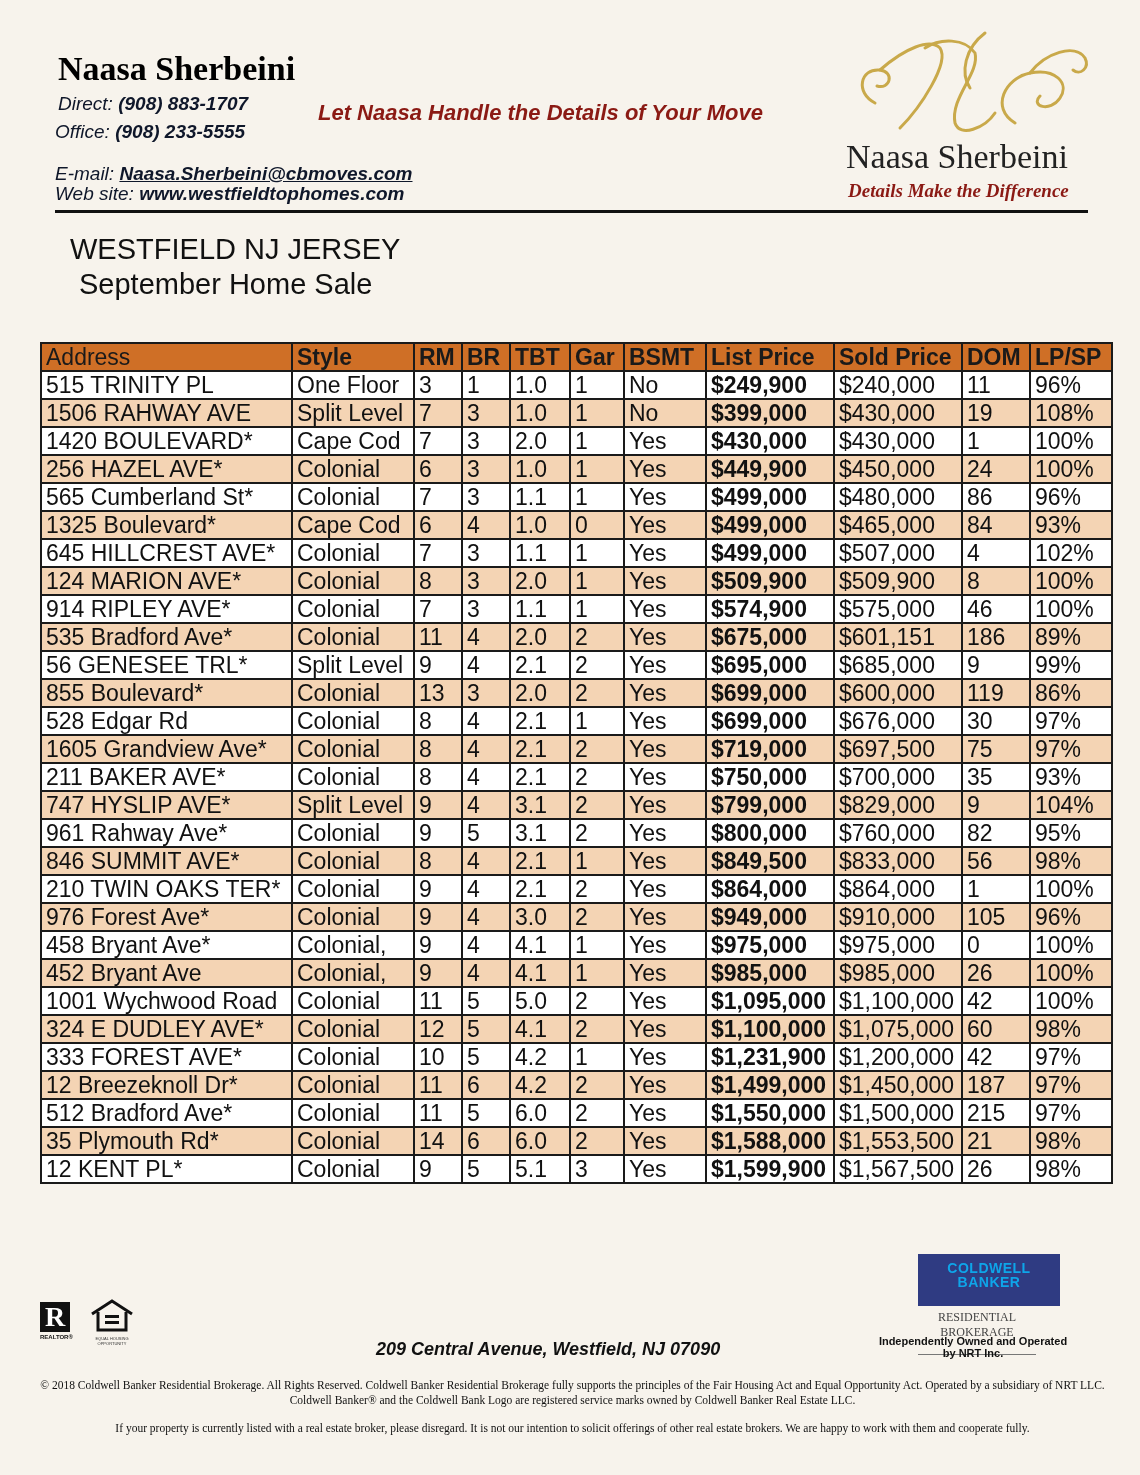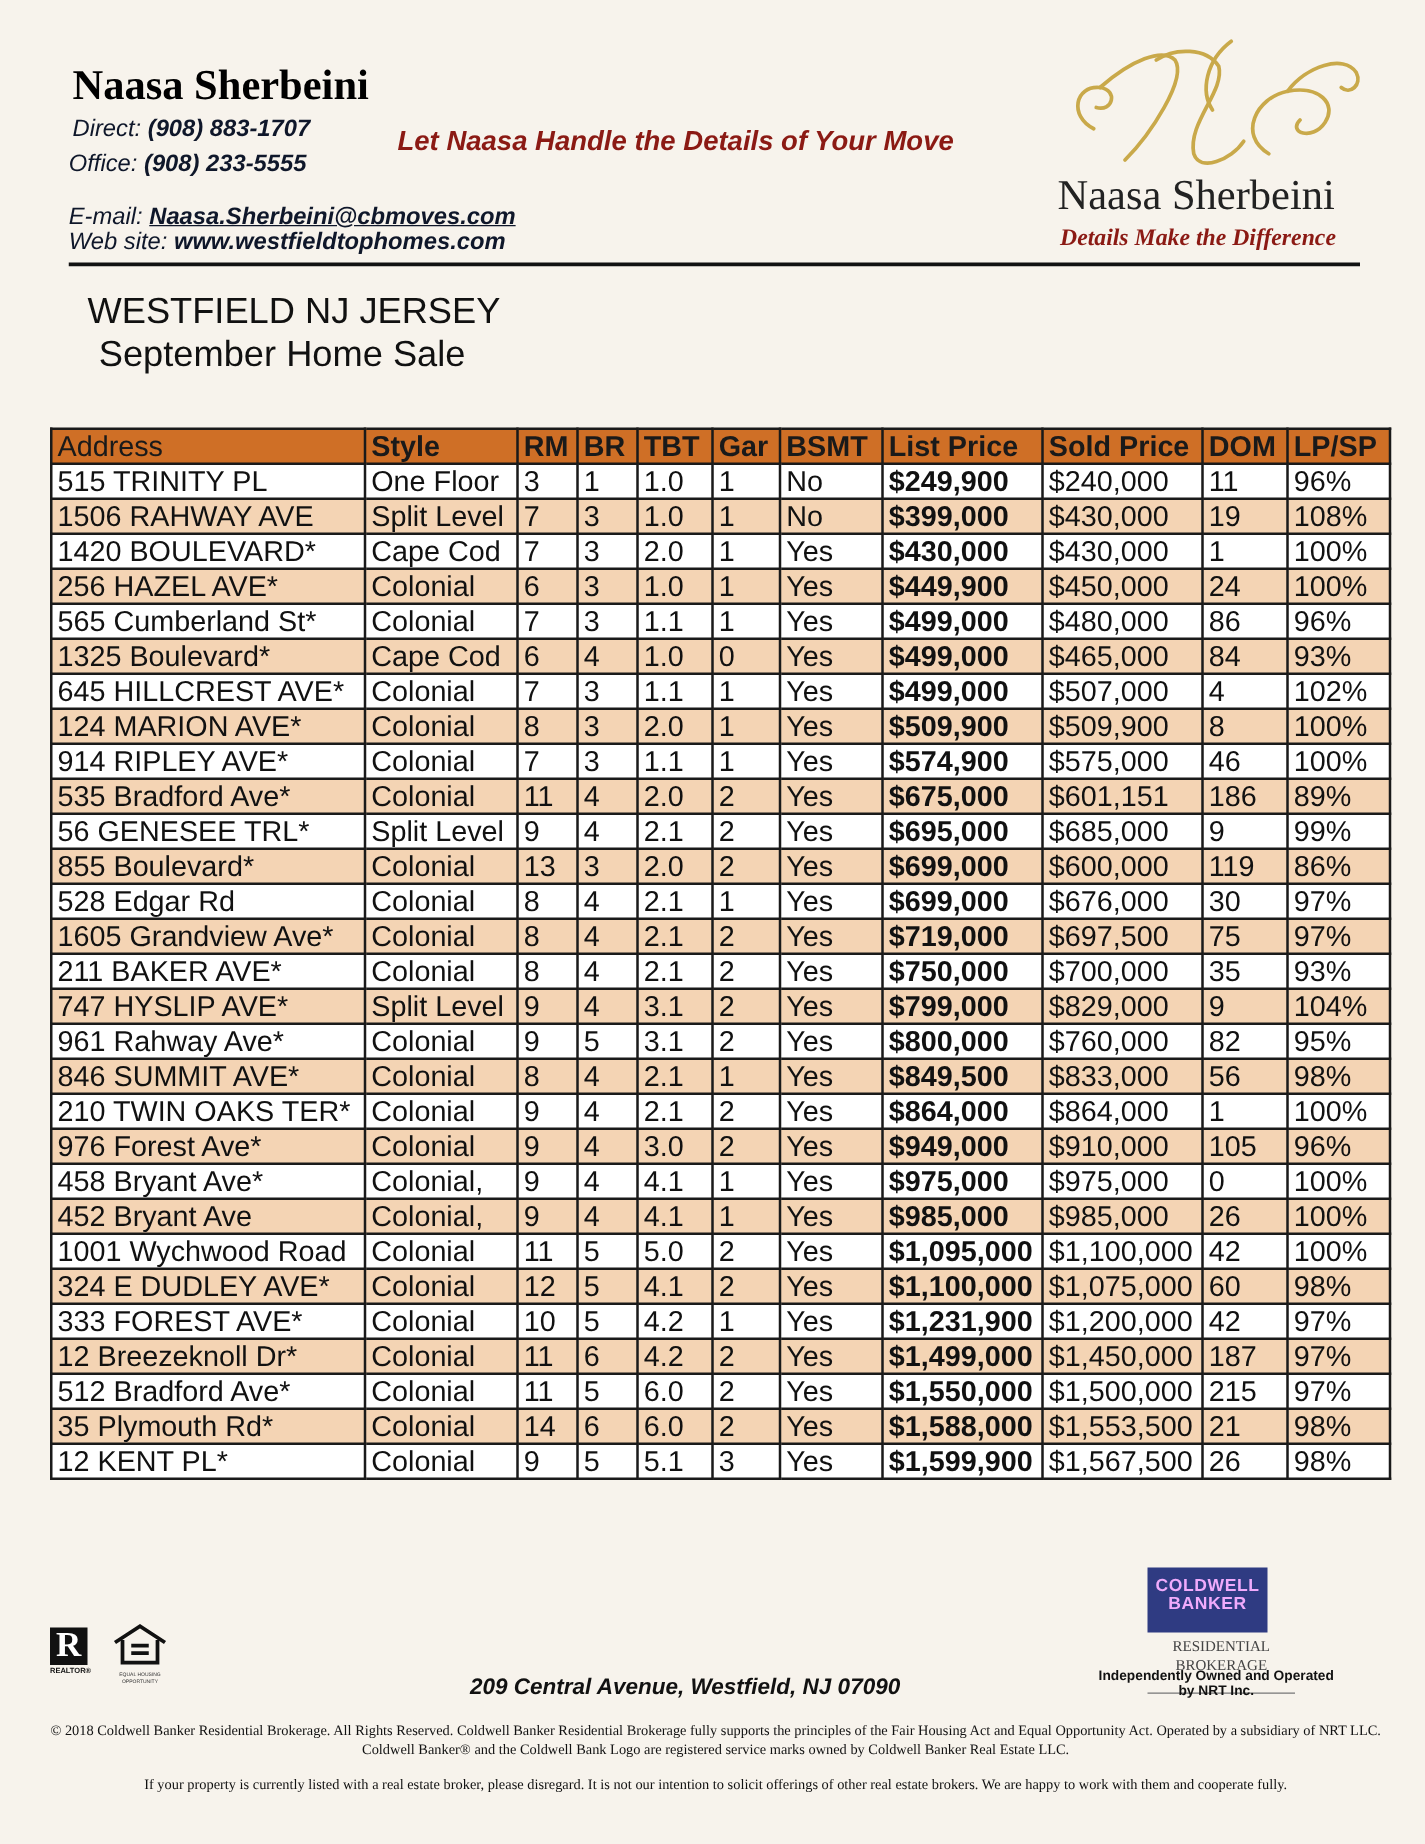--- a/index.html
+++ b/index.html
@@ -26,21 +26,21 @@
   table.sales th.bold{font-weight:bold;}
   table.sales tr.odd td{background:#ffffff;}
   table.sales tr.even td{background:#f4d4b4;}
   .c0{width:241px;} .c1{width:112px;} .c2{width:38px;} .c3{width:38px;} .c4{width:50px;} .c5{width:44px;} .c6{width:72px;} .c7{width:118px;font-weight:bold;} .c8{width:118px;} .c9{width:58px;} .c10{width:72px;}
   .realtor{position:absolute;left:40px;top:1302px;}
   .realtor-box{width:30px;height:30px;background:#111;color:#fff;font-family:"Liberation Serif",serif;font-weight:bold;font-size:28px;line-height:30px;text-align:center;}
   .realtor-cap{font-size:6px;font-weight:bold;color:#111;margin-top:2px;}
   .eho{position:absolute;left:88px;top:1298px;width:48px;}
   .eho-cap{font-size:4px;text-align:center;color:#333;line-height:5px;}
   .address{position:absolute;left:376px;top:1339px;font-style:italic;font-weight:bold;font-size:18px;color:#111;}
-  .cb-box{position:absolute;left:918px;top:1254px;width:96px;height:52px;background:#2f3b82;color:#f0abfc;font-weight:bold;font-size:14px;line-height:14px;text-align:center;padding-top:7px;box-sizing:border-box;letter-spacing:0.5px;}
+  .cb-box{position:absolute;left:918px;top:1254px;width:142px;height:52px;background:#2f3b82;color:#0ea5e9;font-weight:bold;font-size:14px;line-height:14px;text-align:center;padding-top:7px;box-sizing:border-box;letter-spacing:0.5px;}
   .cb-res{position:absolute;left:918px;top:1310px;width:118px;font-family:"Liberation Serif",serif;font-size:12px;color:#444;text-align:center;border-bottom:1px solid #777;padding-bottom:14px;}
   .indep{position:absolute;left:868px;top:1335px;width:210px;font-size:11px;font-weight:bold;text-align:center;line-height:12px;}
   .copyright{position:absolute;left:30px;top:1378px;width:1085px;font-family:"Liberation Serif",serif;font-size:11.5px;text-align:center;line-height:15px;color:#111;}
   .disclaimer{position:absolute;left:30px;top:1422px;width:1085px;font-family:"Liberation Serif",serif;font-size:11.5px;text-align:center;color:#111;}
 </style>
 </head>
 <body>
 
 <div class="agent-name">Naasa Sherbeini</div>
 <div class="contact c-direct">

